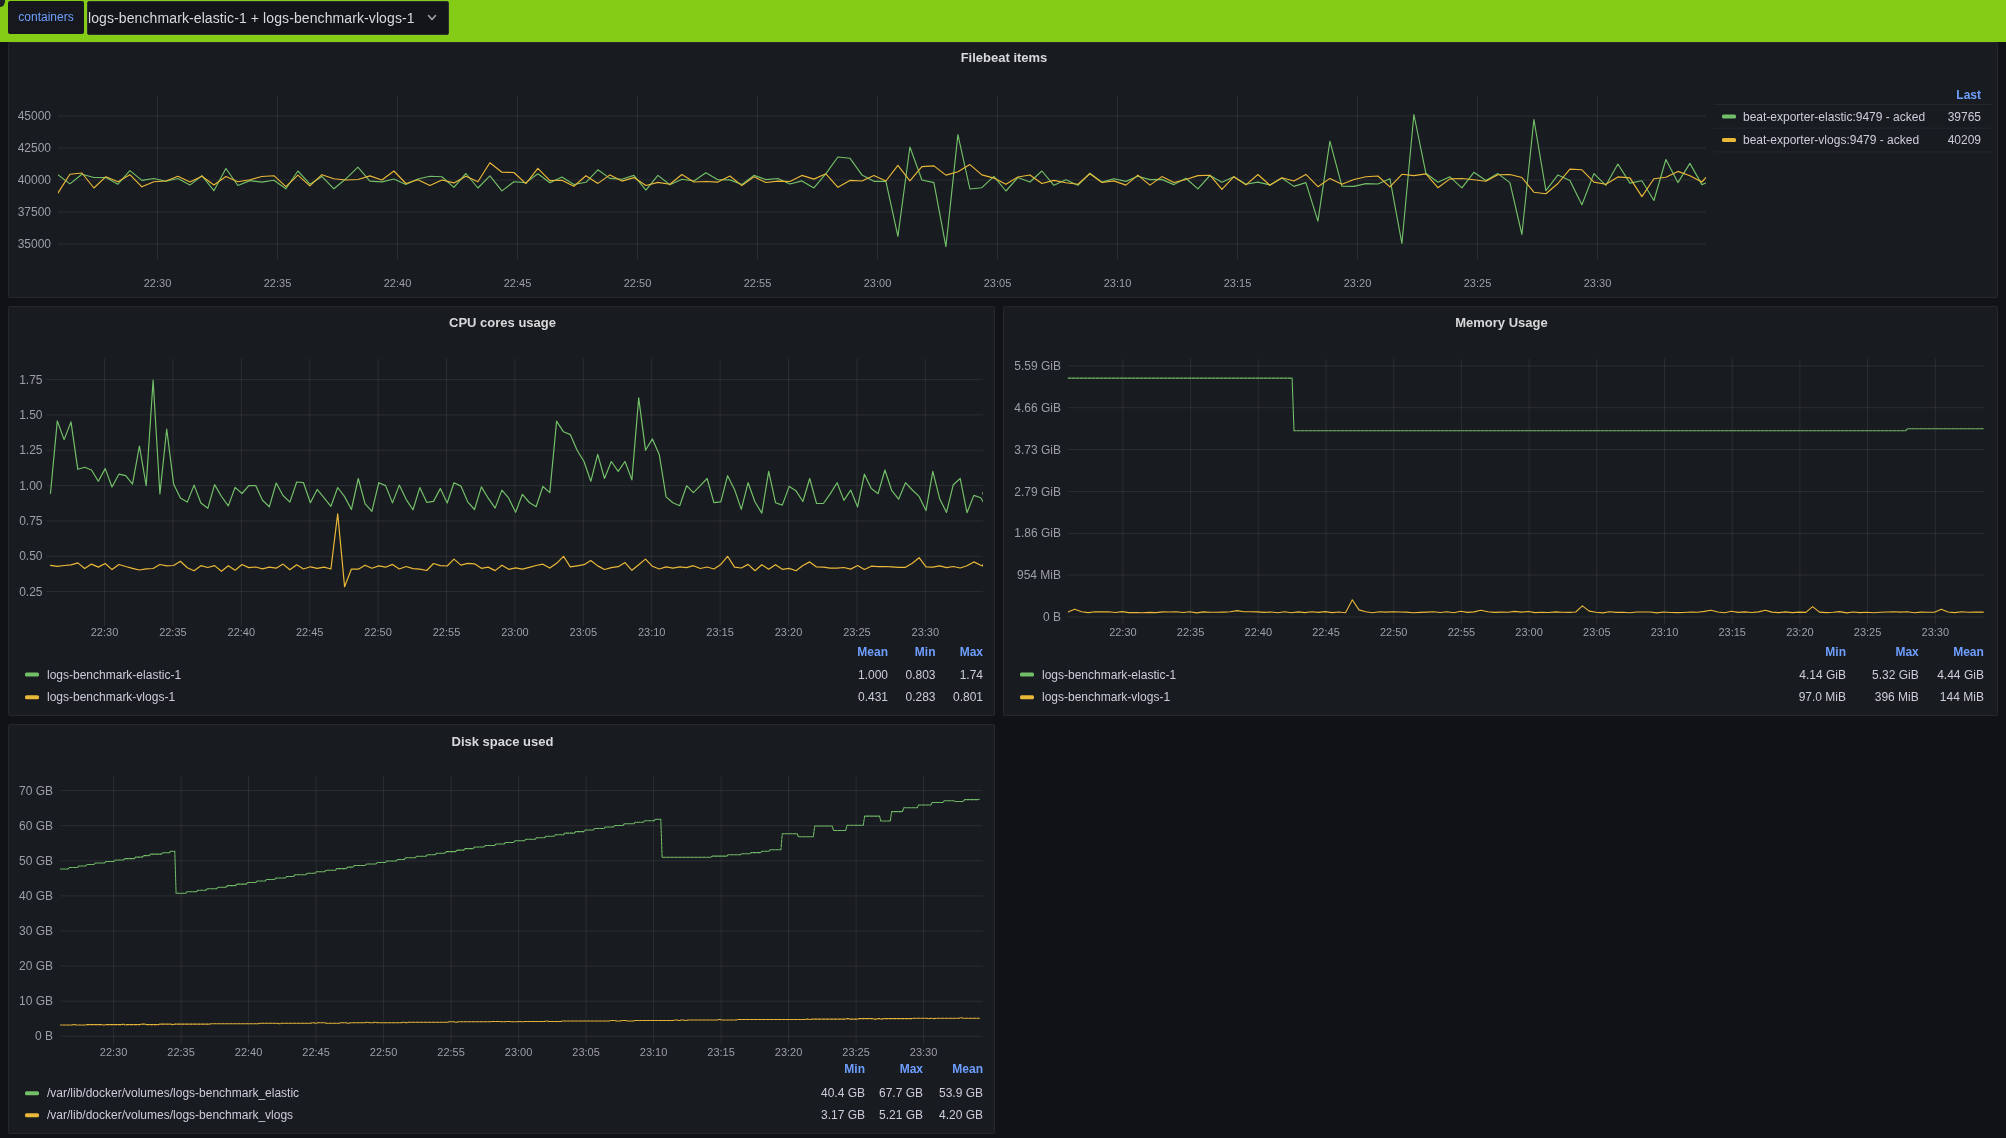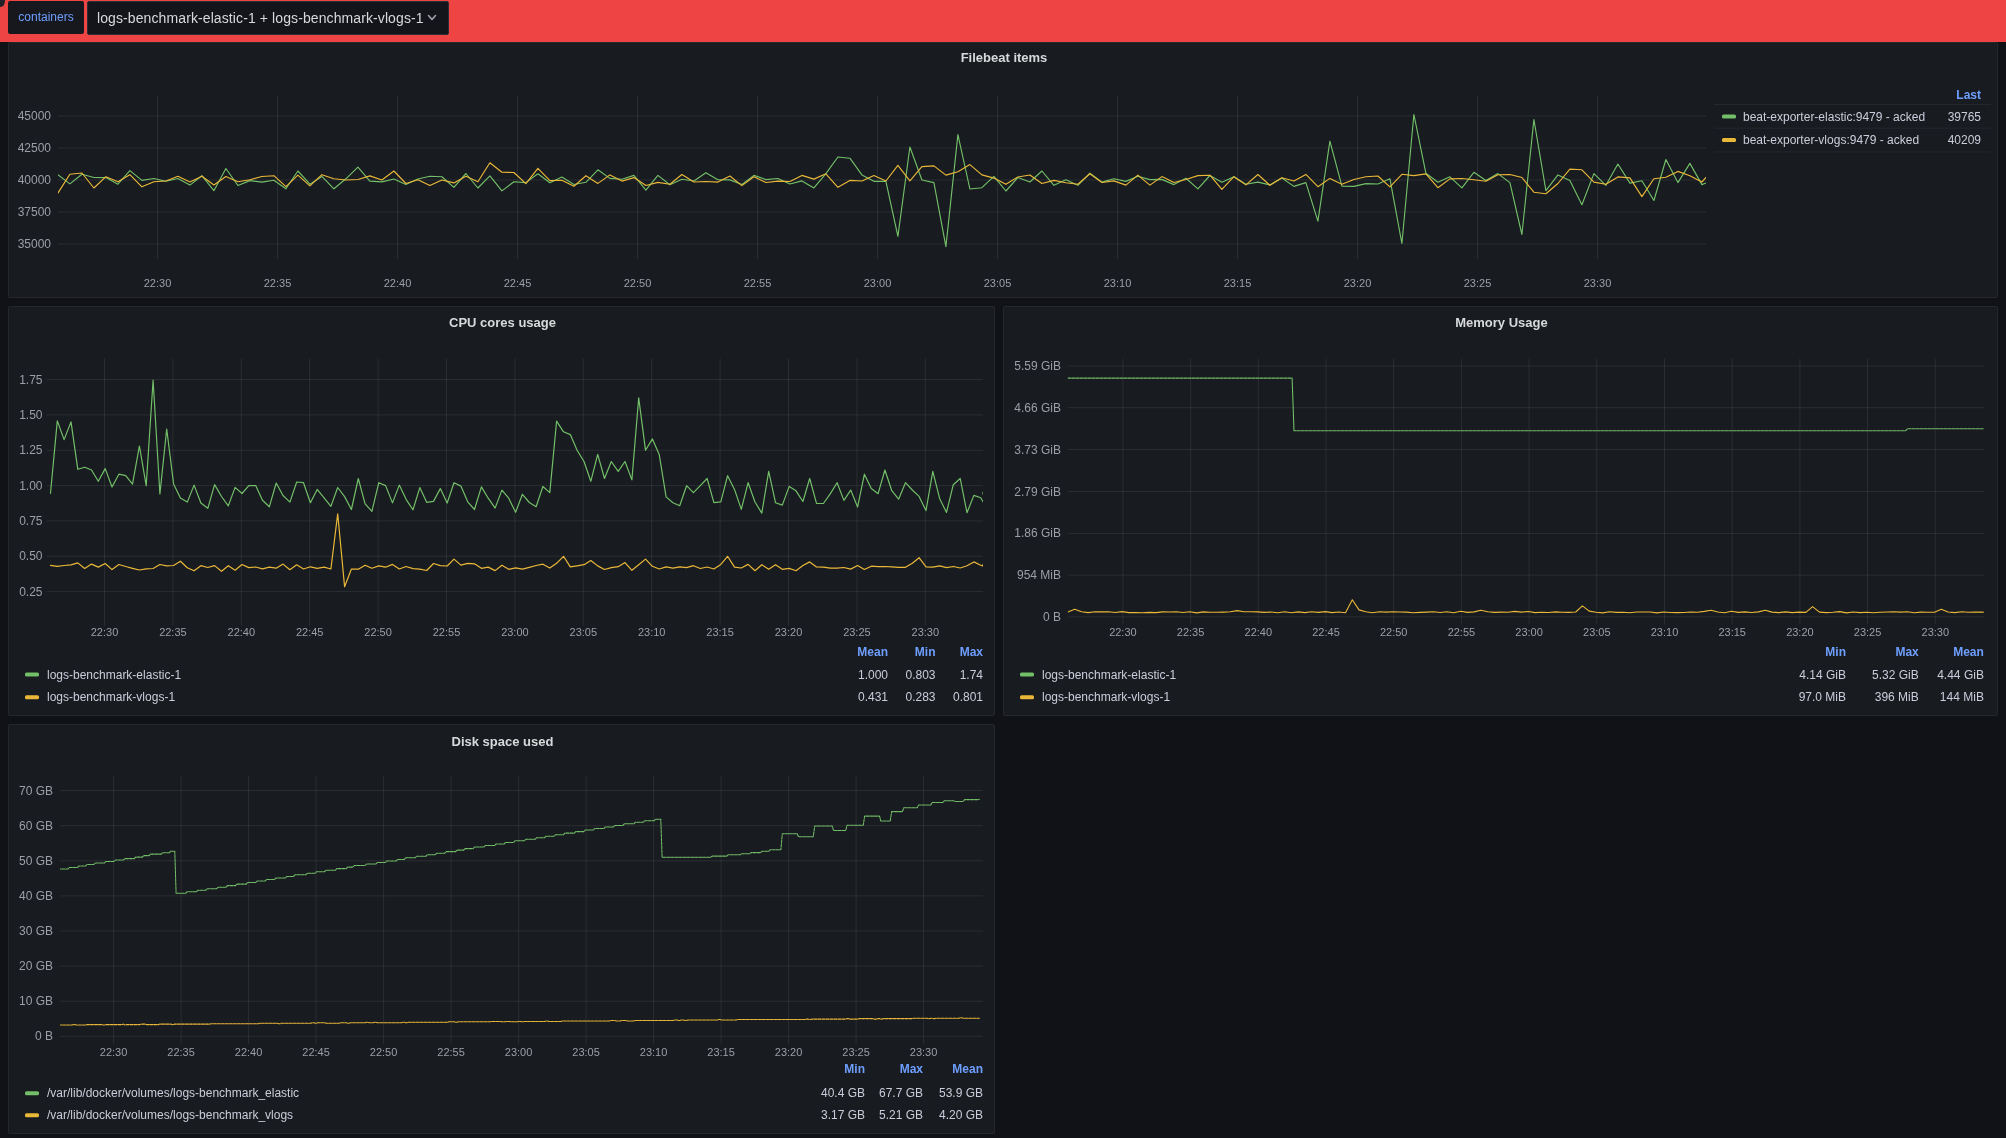--- a/index.html
+++ b/index.html
@@ -1,20 +1,20 @@
 <!DOCTYPE html>
 <html><head><meta charset="utf-8"><style>
 * { margin:0; padding:0; box-sizing:border-box; }
 html,body { width:2006px; height:1138px; background:#111217; font-family:"Liberation Sans", sans-serif; overflow:hidden; }
 .p { position:absolute; background:#181b1f; border:1px solid rgba(204,204,220,0.07); border-radius:2px; }
-.topbar { position:absolute; left:0; top:0; width:2006px; height:42px; background:#ef4444; }
+.topbar { position:absolute; left:0; top:0; width:2006px; height:42px; background:#84cc16; }
 .tab { position:absolute; left:8px; top:1px; width:76px; height:33px; background:#16181d; border-radius:2px;
        color:#6e9fff; font-size:12px; font-weight:500; line-height:33px; text-align:center; }
 .dd { position:absolute; left:87px; top:1px; width:362px; height:34px; background:#13151a; border:1px solid #2c2e34; border-radius:2px;
-      color:#d8d9da; font-size:14px; font-weight:500; line-height:32px; padding-left:9px; letter-spacing:0.1px; }
+      color:#d8d9da; font-size:14px; font-weight:500; line-height:32px; letter-spacing:0.1px; }
 .chev { position:absolute; left:427px; top:13px; }
 </style></head>
 <body>
 <div class="topbar">
     <div style="position:absolute;left:-4px;top:-5px;width:9px;height:12px;background:#202227;border-radius:50%"></div>
  <div class="tab">containers</div>
  <div class="dd">logs-benchmark-elastic-1 + logs-benchmark-vlogs-1</div>
  <svg class="chev" width="11" height="10">
       <polyline points="1.5,2.5 5,6.5 8.5,2.5" fill="none" stroke="#a0a1a8" stroke-width="1.6" stroke-linecap="round" stroke-linejoin="round"></polyline>
     </svg>

